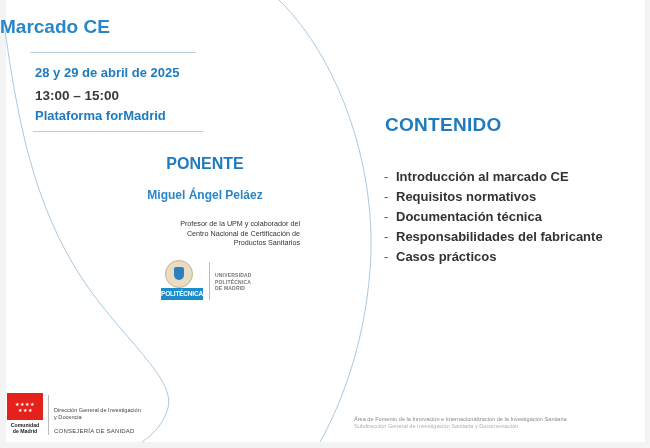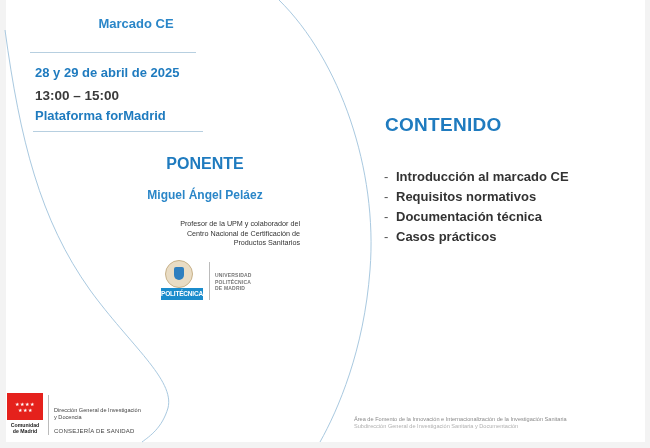--- a/index.html
+++ b/index.html
@@ -2,21 +2,21 @@
 <html><head>
   <meta charset="utf-8">
   <style>
     * { margin: 0; padding: 0; box-sizing: border-box; }
     html, body { width: 650px; height: 448px; overflow: hidden; background: #f3f3f3; }
     body { font-family: "Liberation Sans", "DejaVu Sans", sans-serif; position: relative; }
     .slide { position: absolute; left: 6px; top: 0; width: 639px; height: 442px; background: #ffffff; overflow: hidden; }
     .curves { position: absolute; left: 0; top: 0; width: 650px; height: 448px; pointer-events: none; }
     .abs { position: absolute; }
 
-    .event-title { left: 0; width: 260px; top: 16px; text-align: center; padding-left: 12px; font-size: 13px; font-weight: bold; color: #2a86c8; }
+    .event-title { left: 0; width: 260px; top: 16px; text-align: left; font-size: 19px; font-weight: bold; color: #2a86c8; }
     .divider { height: 1px; background: #b7cfe0; }
     .date { left: 35px; top: 65px; font-size: 13px; font-weight: bold; color: #1f7bbf; }
     .time { left: 35px; top: 88px; font-size: 13.5px; font-weight: bold; color: #3a3a3a; }
     .platform { left: 35px; top: 108px; font-size: 13px; font-weight: bold; color: #1f7bbf; }
 
     .ponente-h { left: 130px; width: 150px; top: 155px; text-align: center; font-size: 16px; font-weight: bold; color: #1f7bbf; }
     .speaker-name { left: 110px; width: 190px; top: 188px; text-align: center; font-size: 12px; font-weight: bold; color: #2a86c8; }
     .speaker-bio { left: 110px; width: 190px; top: 198px; text-align: right; font-size: 7.2px; line-height: 9.6px; color: #333; margin-top: 21px; }
 
     .upm-logo { left: 161px; top: 260px; width: 100px; height: 44px; }
@@ -76,20 +76,21 @@
     <div>POLITÉCNICA</div>
     <div>DE MADRID</div>
   </div>
 </div>
 
 <div class="abs contenido-h">CONTENIDO</div>
 <ul class="abs agenda">
   <li><span class="dash">-</span><span>Introducción al marcado CE</span></li>
   <li><span class="dash">-</span><span>Requisitos normativos</span></li>
   <li><span class="dash">-</span><span>Documentación técnica</span></li>
+  <li><span class="dash">-</span><span>Responsabilidades del fabricante</span></li>
   <li><span class="dash">-</span><span>Casos prácticos</span></li>
 </ul>
 
 <div class="abs cm-logo">
   <div class="cm-flag">
     <span style="left:8px; top:9px;">★★★★</span>
     <span style="left:11px; top:15px;">★★★</span>
   </div>
   <div class="cm-name">
     <div>Comunidad</div>

